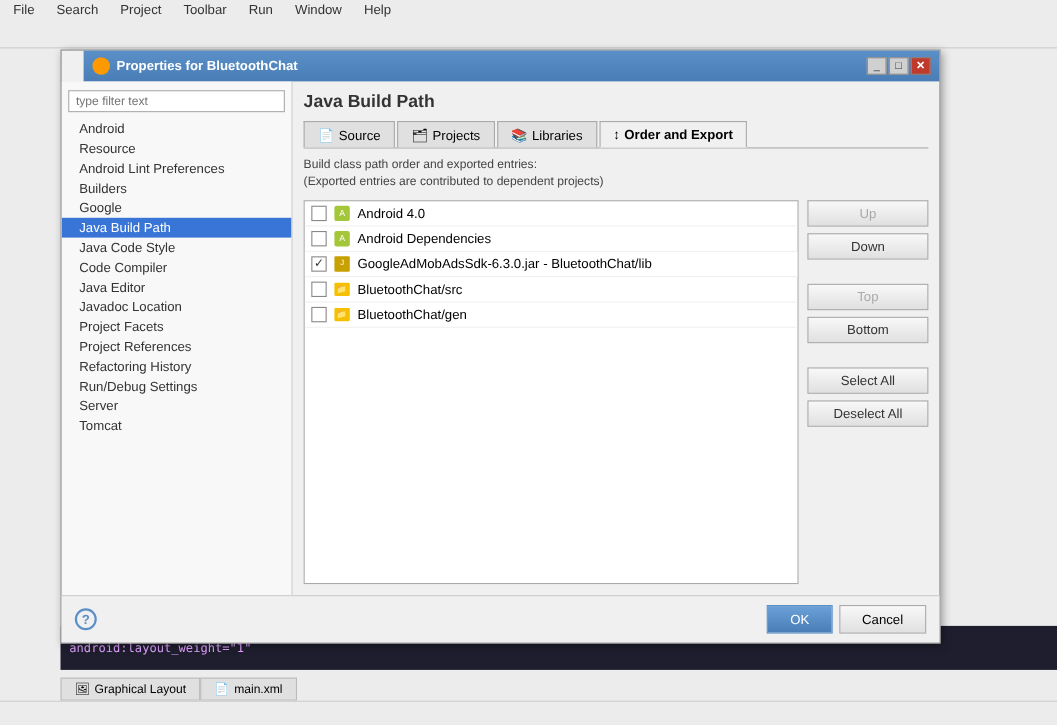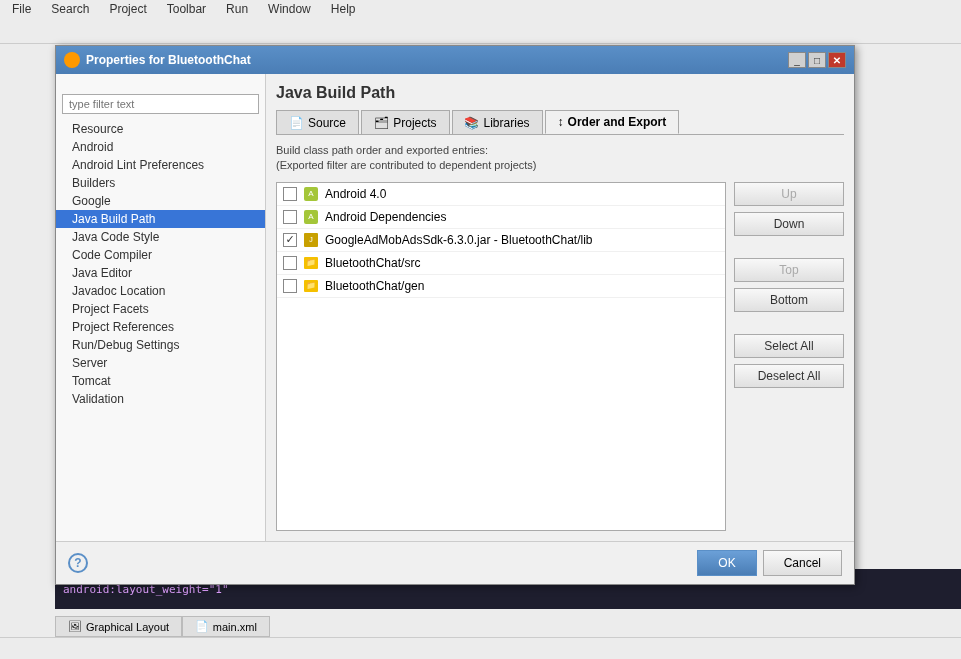--- a/index.html
+++ b/index.html
@@ -36,20 +36,21 @@
     }
 
     .dialog-titlebar {
       background: linear-gradient(to bottom, #5a8fc7, #4a7db5);
       color: white;
       padding: 4px 8px;
       display: flex;
       align-items: center;
       justify-content: space-between;
       height: 28px;
+      margin-left: 20px;
     }
 
     .dialog-title-left {
       display: flex;
       align-items: center;
       gap: 6px;
       font-size: 12px;
       font-weight: bold;
     }
 
@@ -90,21 +91,21 @@
       overflow: hidden;
     }
 
     
     .left-panel {
       width: 210px;
       background: #f8f8f8;
       border-right: 1px solid #ccc;
       display: flex;
       flex-direction: column;
-      padding: 16px 0;
+      padding: 4px 0;
     }
 
     .filter-input {
       margin: 4px 6px;
       padding: 3px 6px;
       border: 1px solid #aaa;
       background: white;
       font-size: 11px;
       color: #999;
       width: calc(100% - 12px);
@@ -476,36 +477,36 @@
       <div class="title-btn">□</div>
       <div class="title-btn close">✕</div>
     </div>
   </div>
 
   <div class="dialog-body">
 
     <div class="left-panel">
       <input class="filter-input" type="text" placeholder="type filter text" style="">
       <div class="nav-tree">
+        <div class="nav-item">Android</div>
         <div class="nav-item">Resource</div>
-        <div class="nav-item">Android</div>
         <div class="nav-item">Android Lint Preferences</div>
         <div class="nav-item">Builders</div>
         <div class="nav-item">Google</div>
         <div class="nav-item selected">Java Build Path</div>
         <div class="nav-item">Java Code Style</div>
         <div class="nav-item">Code Compiler</div>
         <div class="nav-item">Java Editor</div>
         <div class="nav-item">Javadoc Location</div>
         <div class="nav-item">Project Facets</div>
         <div class="nav-item">Project References</div>
+        <div class="nav-item">Refactoring History</div>
         <div class="nav-item">Run/Debug Settings</div>
         <div class="nav-item">Server</div>
         <div class="nav-item">Tomcat</div>
-        <div class="nav-item">Validation</div>
       </div>
     </div>
 
     <div class="right-panel">
       <div class="panel-title">Java Build Path</div>
 
       <div class="tab-bar">
         <div class="tab">
           <span>📄</span>
           <span>Source</span>
@@ -519,21 +520,21 @@
           <span>Libraries</span>
         </div>
         <div class="tab active">
           <span>↕</span>
           <span>Order and Export</span>
         </div>
       </div>
 
       <div class="description-text">
         <div>Build class path order and exported entries:</div>
-        <div>(Exported filter are contributed to dependent projects)</div>
+        <div>(Exported entries are contributed to dependent projects)</div>
       </div>
 
       <div class="content-area">
         <div class="list-container">
 
           <div class="list-item">
             <div class="item-checkbox"></div>
             <div class="item-icon">
               <div class="android-icon">A</div>
             </div>

